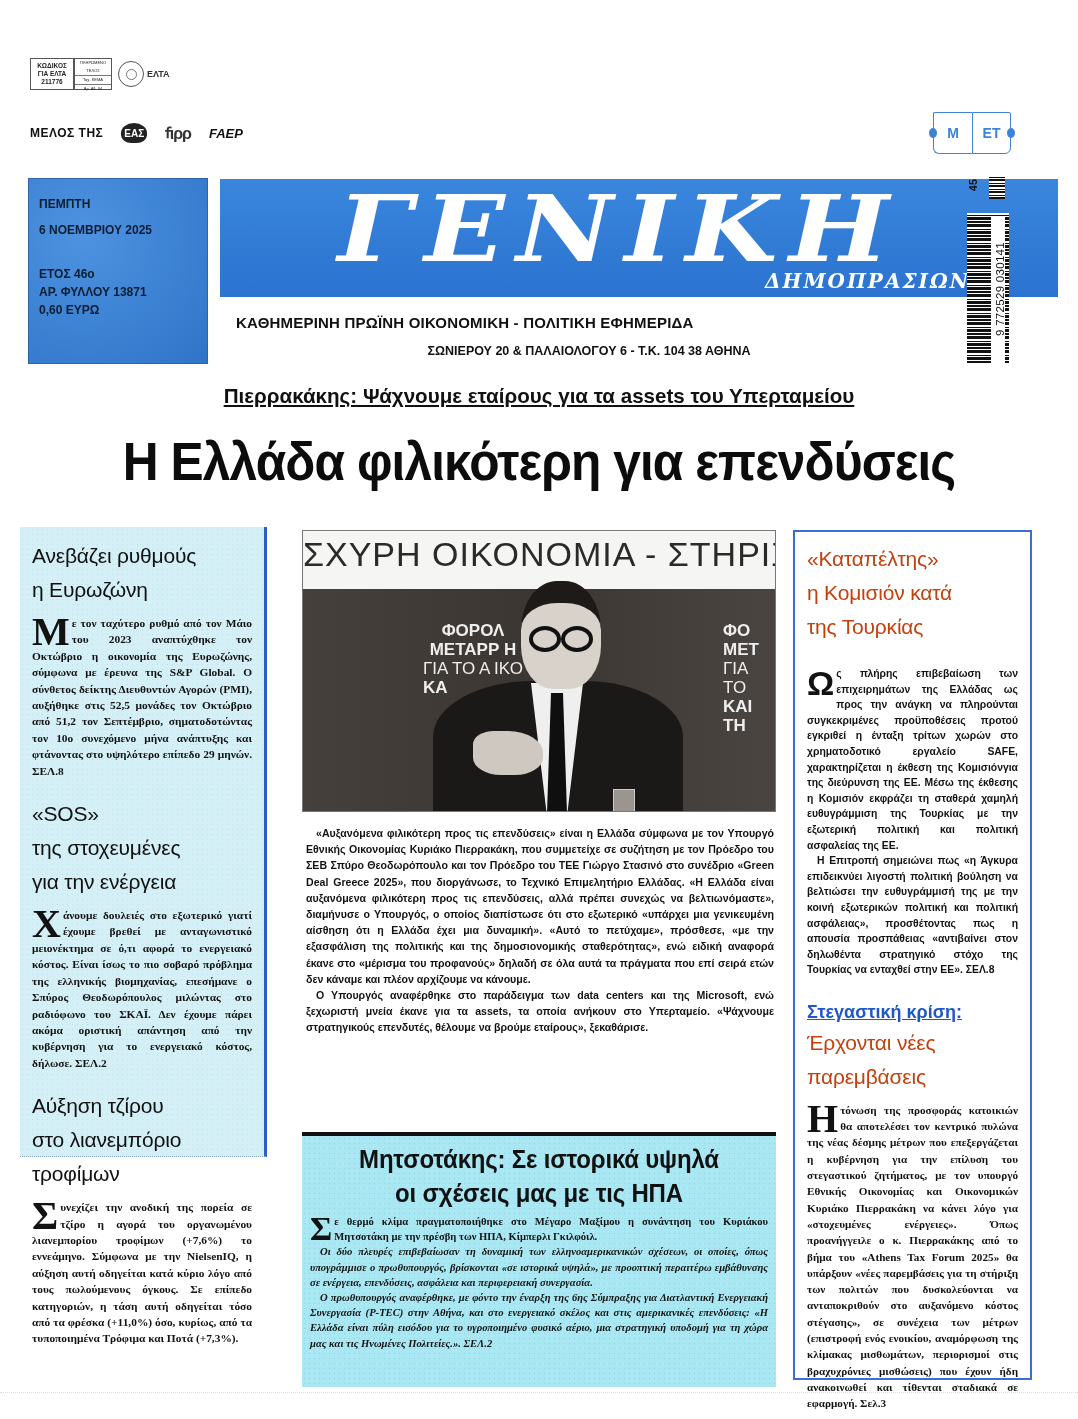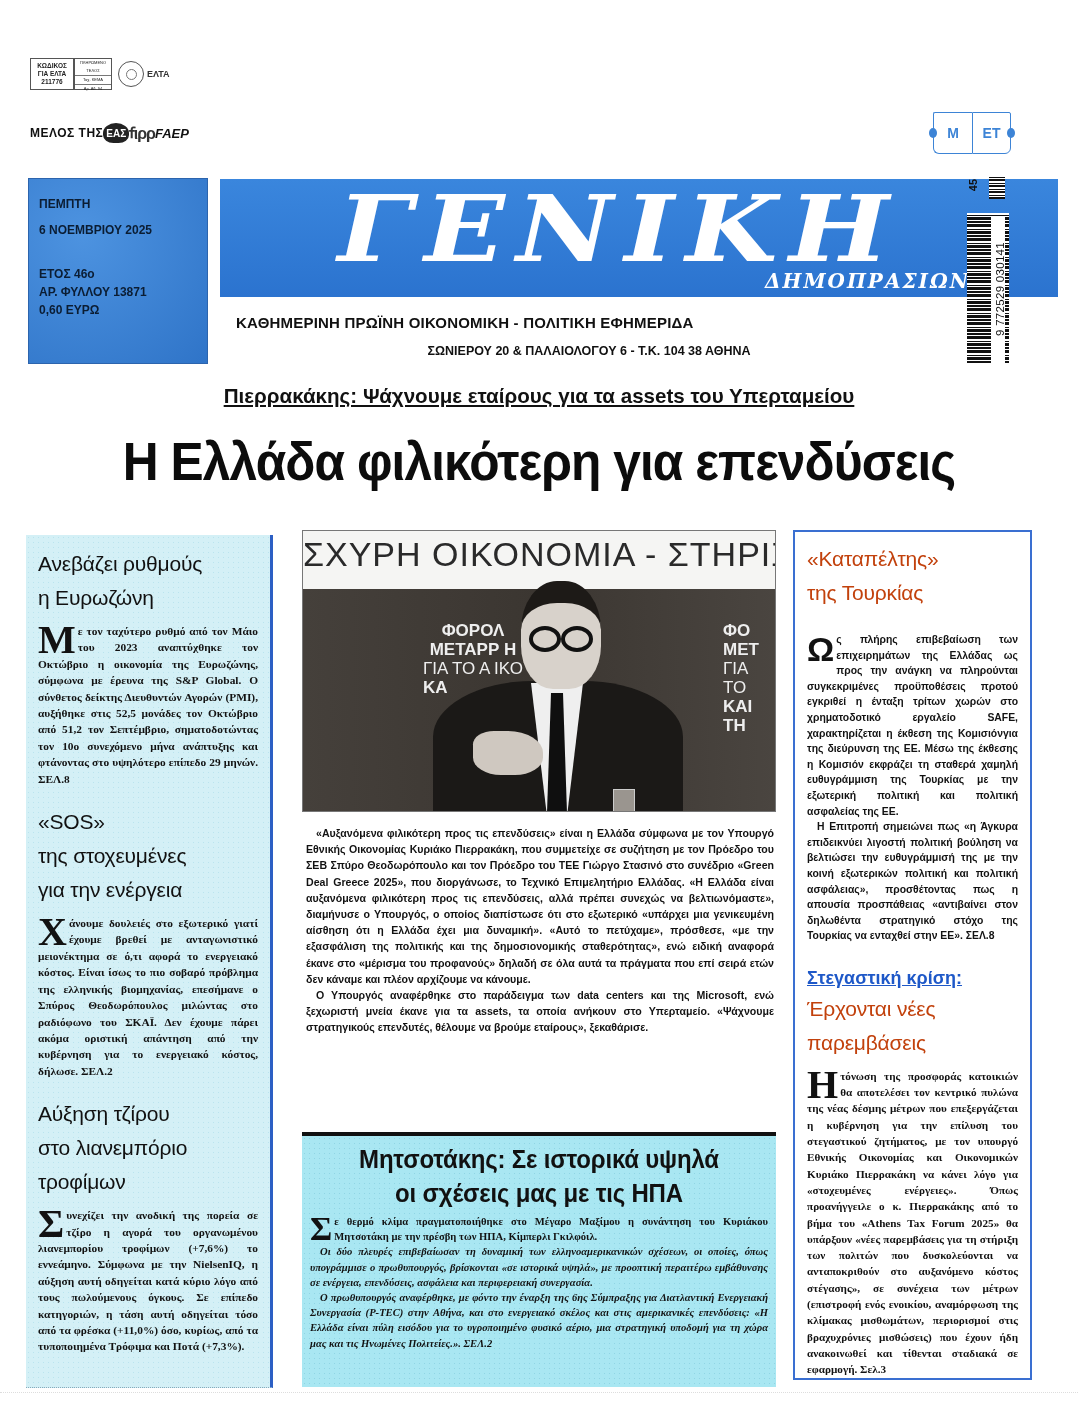--- a/index.html
+++ b/index.html
@@ -12,21 +12,21 @@
     .postal { left: 30px; top: 58px; display: flex; align-items: center; }
     .pbox { border: 1px solid #555; font-size: 6px; line-height: 8px; text-align: center; padding: 2px 3px; font-weight: bold; color: #222; }
     .pbox.code { width: 44px; height: 32px; font-size: 6.5px; padding-top: 3px; }
     .pbox.paid { width: 38px; height: 32px; display: flex; flex-direction: column; padding: 0; font-size: 4px; font-weight: normal; }
     .pbox.paid div { flex: 1; border-bottom: 1px solid #777; display: flex; align-items: center; justify-content: center; }
     .pbox.paid div:last-child { border-bottom: none; }
     .elta-seal { width: 26px; height: 26px; border: 1.5px solid #555; border-radius: 50%; margin-left: 6px; position: relative; }
     .elta-seal::after { content: ""; position: absolute; left: 7px; top: 7px; width: 9px; height: 9px; border: 1px solid #777; border-radius: 50%; }
     .elta-text { font-size: 9px; font-weight: bold; color: #333; margin-left: 3px; }
 
-    .member { left: 30px; top: 122px; display: flex; align-items: center; gap: 0; }
+    .member { left: 30px; top: 122px; display: flex; align-items: center; gap: 18px; }
     .member-label { font-size: 12px; font-weight: bold; letter-spacing: 0.5px; }
     .member-logo { width: 26px; height: 20px; background: #222; border-radius: 50% 50% 40% 40%; color: #fff; font-size: 10px; font-weight: bold; display: flex; align-items: center; justify-content: center; }
     .member-fipp { font-size: 16px; font-weight: bold; color: #333; letter-spacing: -1px; }
     .member-faep { font-size: 13px; font-weight: bold; font-style: italic; }
 
     
     .infobox { left: 28px; top: 178px; width: 180px; height: 186px; background: #3d84d6;
       background-image: radial-gradient(circle at 30% 30%, #4d93e0 0, #2f74c8 100%);
       border: 1px solid #2c64ad; padding: 16px 10px; }
     .infobox div { font-size: 12px; font-weight: bold; color: #0b1d33; line-height: 18px; }
@@ -56,23 +56,23 @@
     .bar-main { position: absolute; left: 4px; top: 38px; width: 42px; height: 150px;
       background: repeating-linear-gradient(0deg, #111 0 2px, #fff 2px 3px, #111 3px 6px, #fff 6px 7px, #111 7px 8px, #fff 8px 10px, #111 10px 13px, #fff 13px 14px); }
     .bar-num { position: absolute; left: 28px; top: 42px; width: 14px; height: 146px; background: #fff; }
     .bar-num span { position: absolute; left: -64px; top: 66px; width: 146px; text-align: center; transform: rotate(-90deg); font-size: 11.5px; font-family: "Liberation Sans Narrow", "Liberation Sans", sans-serif; letter-spacing: 0.3px; }
 
     
     .kicker { left: 0; width: 1078px; top: 384px; text-align: center; font-size: 21px; font-weight: bold; text-decoration: underline; color: #111; transform: scaleX(0.98); }
     .headline { left: 0; width: 1078px; top: 430px; text-align: center; font-size: 54px; font-weight: bold; color: #0c0c0c; letter-spacing: -1px; transform: scaleX(0.92); }
 
     
-    .col-left { left: 26px; top: 527px; width: 247px; height: 853px; background: #d4f0f6;
+    .col-left { left: 20px; top: 527px; width: 247px; height: 630px; background: #d4f0f6;
       background-image: radial-gradient(#b9e4ee 0.6px, transparent 0.8px); background-size: 5px 5px;
-      border-right: 3px solid #2c5fc4; border-bottom: 1px dotted #8ab; padding: 6px 12px; margin-top: 8px; }
+      border-right: 3px solid #2c5fc4; border-bottom: 1px dotted #8ab; padding: 6px 12px; }
     .col-right { left: 793px; top: 530px; width: 239px; height: 850px; background: #fff; border: 2px solid #3a6fd1; border-left-width: 2px; padding: 6px 12px; }
     .rhead { font-size: 21px; line-height: 34px; color: #c2410c; letter-spacing: -0.2px; margin-bottom: 0; }
     .lhead { font-size: 21px; line-height: 34px; color: #111; letter-spacing: -0.2px; }
 
     .serif-body { font-family: "Liberation Serif", serif; font-weight: bold; font-size: 11.4px; line-height: 16.4px; text-align: justify; color: #121212; }
     .sans-body { font-family: "Liberation Sans", sans-serif; font-size: 10.6px; line-height: 16.2px; text-align: justify; color: #121212; font-weight: bold; }
     .dropcap { float: left; font-family: "Liberation Serif", serif; font-weight: bold; font-size: 40px; line-height: 30px; margin: 2px 2px 0 0; }
     .dropcap.sans { font-family: "Liberation Sans", sans-serif; font-size: 34px; line-height: 30px; }
 
     .lsec1 { margin-top: 6px; }
@@ -232,20 +232,21 @@
   <div class="serif-body">
     <p><span class="dropcap" style="font-size:34px;line-height:26px">Σ</span><span>ε θερμό κλίμα πραγματοποιήθηκε στο Μέγαρο Μαξίμου η συνάντηση του Κυριάκου Μητσοτάκη με την πρέσβη των ΗΠΑ, Κίμπερλι Γκιλφόιλ.</span></p>
     <p class="ind">Οι δύο πλευρές επιβεβαίωσαν τη δυναμική των ελληνοαμερικανικών σχέσεων, οι οποίες, όπως υπογράμμισε ο πρωθυπουργός, βρίσκονται «σε ιστορικά υψηλά», με προοπτική περαιτέρω εμβάθυνσης σε ενέργεια, επενδύσεις, ασφάλεια και περιφερειακή συνεργασία.</p>
     <p class="ind">Ο πρωθυπουργός αναφέρθηκε, με φόντο την έναρξη της 6ης Σύμπραξης για Διατλαντική Ενεργειακή Συνεργασία (P-TEC) στην Αθήνα, και στο ενεργειακό σκέλος και στις αμερικανικές επενδύσεις: «Η Ελλάδα είναι πύλη εισόδου για το υγροποιημένο φυσικό αέριο, μια στρατηγική υποδομή για τη χώρα μας και τις Ηνωμένες Πολιτείες.». ΣΕΛ.2</p>
   </div>
 </div>
 
 <div class="abs col-right">
   <div style="margin-top:4px">
     <div class="rhead">«Καταπέλτης»</div>
+    <div class="rhead">η Κομισιόν κατά</div>
     <div class="rhead">της Τουρκίας</div>
     <div class="sans-body" style="margin-top:22px;font-weight:bold;font-size:10.4px;line-height:15.6px">
       <p><span class="dropcap sans">Ω</span><span>ς πλήρης επιβεβαίωση των επιχειρημάτων της Ελλάδας ως προς την ανάγκη να πληρούνται συγκεκριμένες προϋποθέσεις προτού εγκριθεί η ένταξη τρίτων χωρών στο χρηματοδοτικό εργαλείο SAFE, χαρακτηρίζεται η έκθεση της Κομισιόνγια της διεύρυνση της ΕΕ. Μέσω της έκθεσης η Κομισιόν εκφράζει τη σταθερά χαμηλή ευθυγράμμιση της Τουρκίας με την εξωτερική πολιτική και πολιτική ασφαλείας της ΕΕ.</span></p>
       <p style="text-indent:10px">Η Επιτροπή σημειώνει πως «η Άγκυρα επιδεικνύει λιγοστή πολιτική βούληση να βελτιώσει την ευθυγράμμισή της με την κοινή εξωτερικών πολιτική και πολιτική ασφάλειας», προσθέτοντας πως η απουσία προσπάθειας «αντιβαίνει στον δηλωθέντα στρατηγικό στόχο της Τουρκίας να ενταχθεί στην ΕΕ». ΣΕΛ.8</p>
     </div>
   </div>
   <div style="margin-top:20px">
     <div class="kicker-blue">Στεγαστική κρίση:</div>
     <div class="rhead">Έρχονται νέες</div>
     <div class="rhead">παρεμβάσεις</div>

